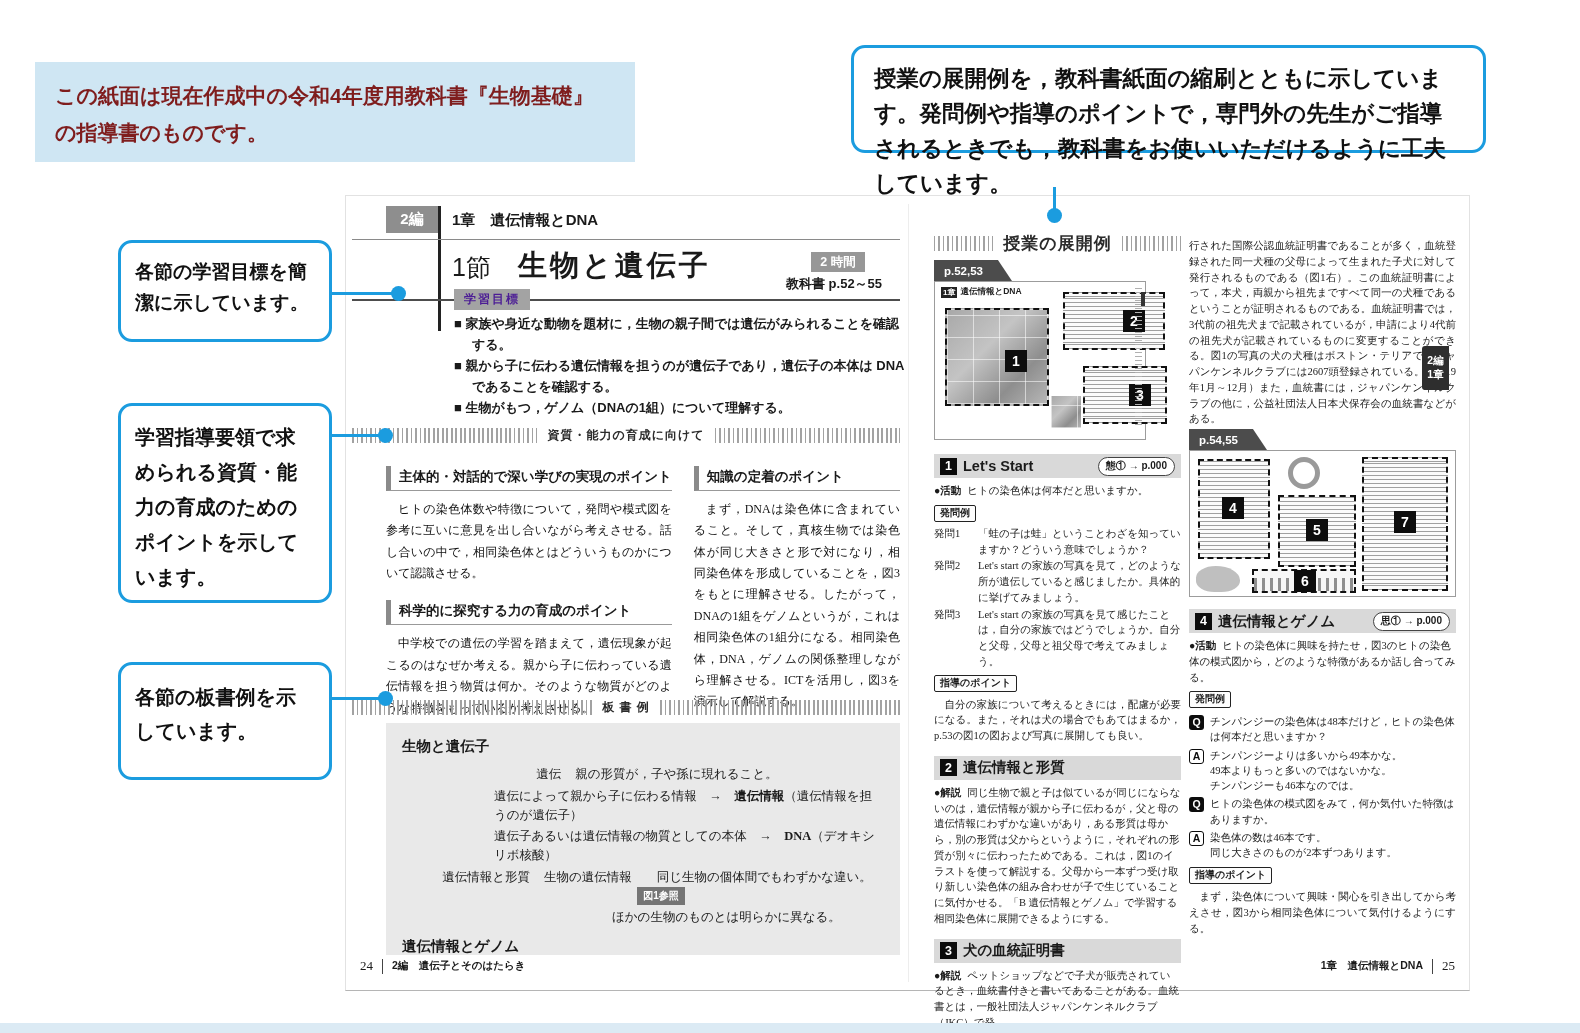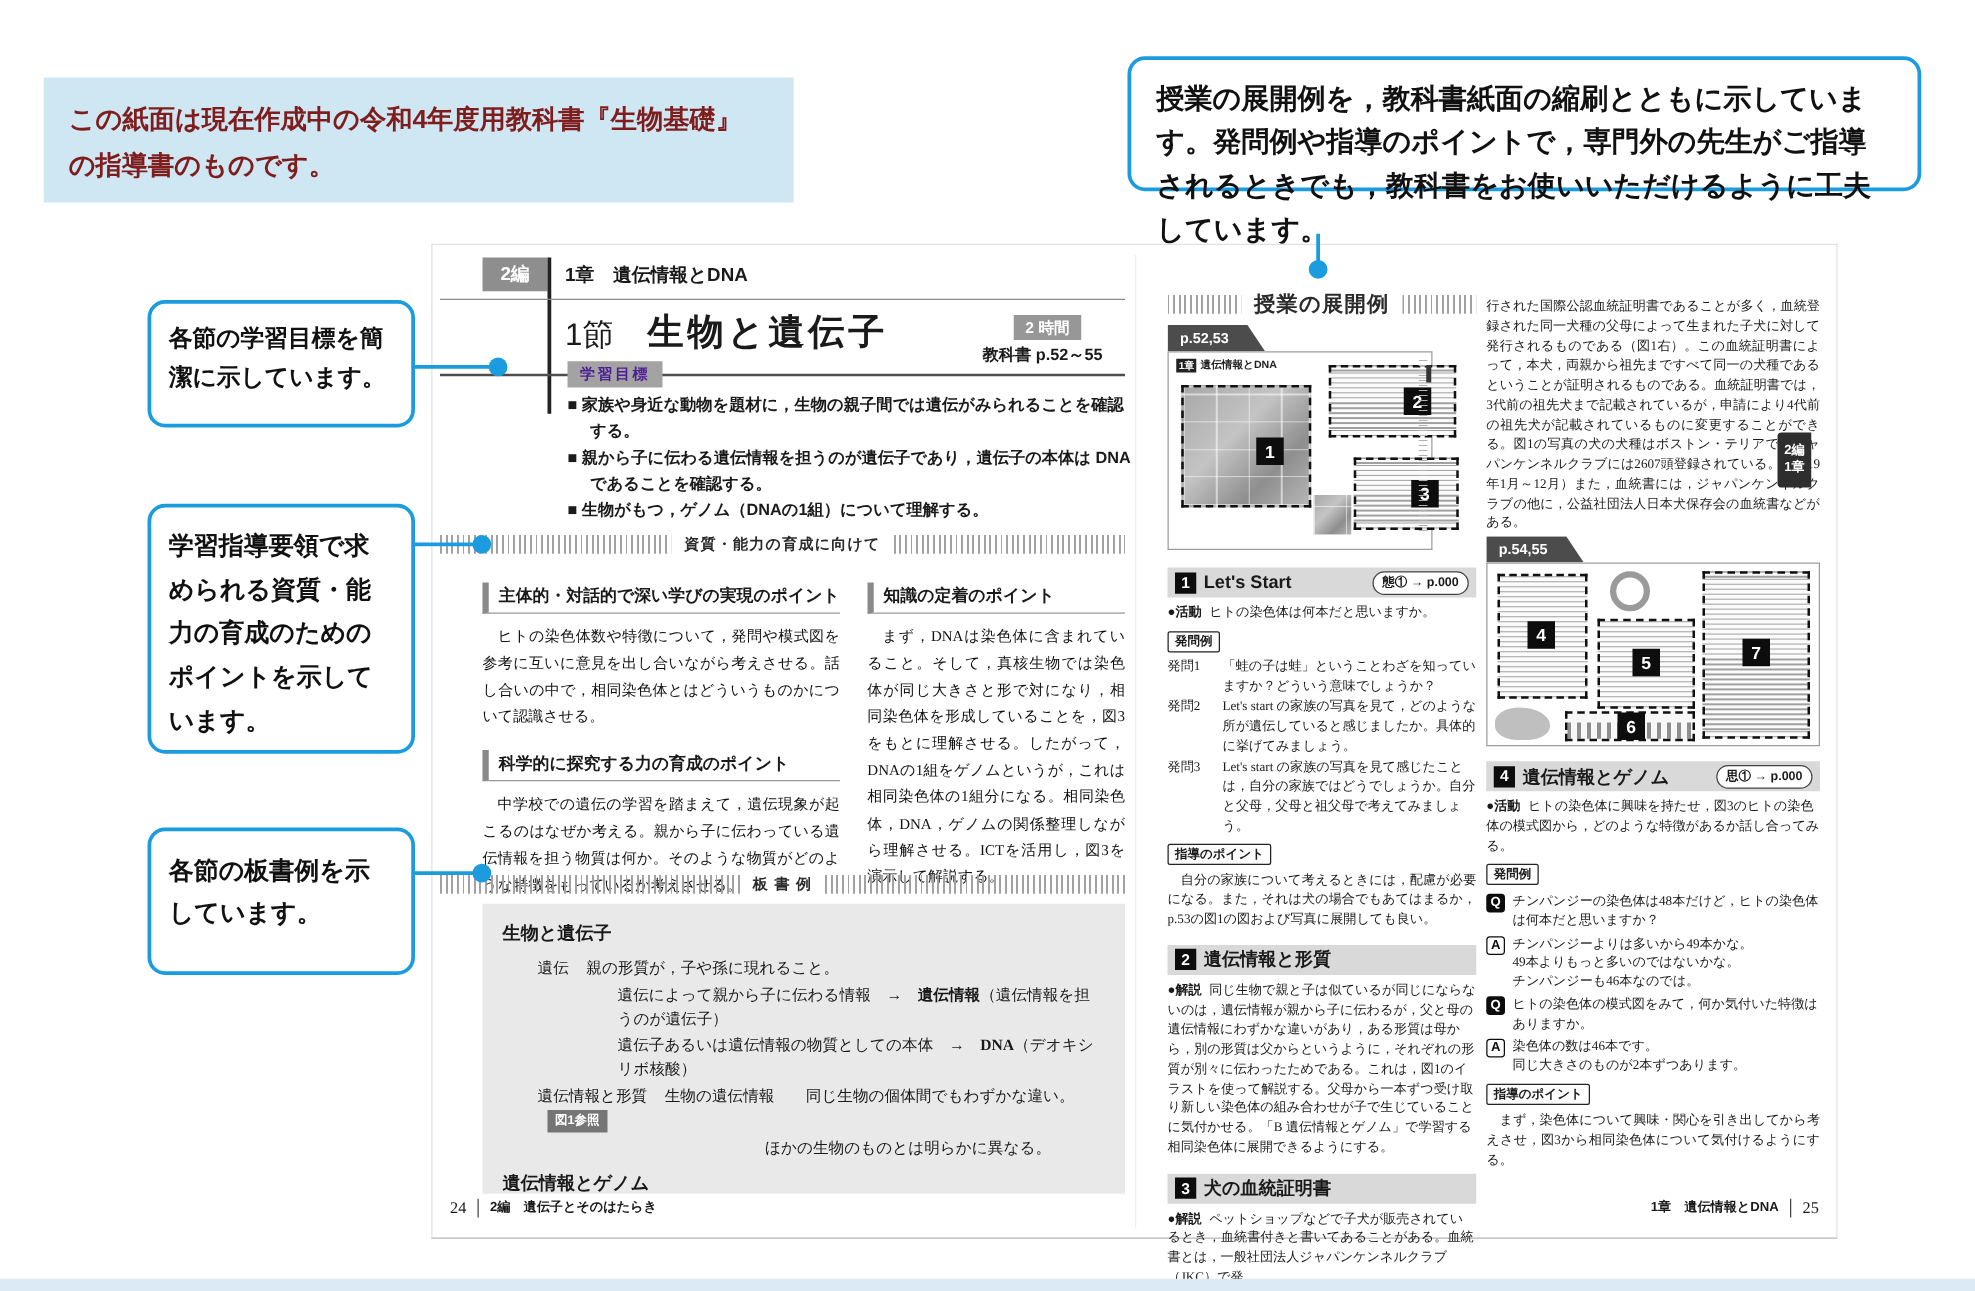--- a/index.html
+++ b/index.html
@@ -9,21 +9,21 @@
   *{box-sizing:border-box;margin:0;padding:0;}
   body{background:#fff;font-family:"Liberation Sans",sans-serif;color:var(--ink);}
   .canvas{position:relative;width:1580px;height:1033px;background:#ffffff;overflow:hidden;}
 
   
   .note-box{position:absolute;left:35px;top:62px;width:600px;height:100px;
     background:#cfe6f3;color:#7f1d1d;font-size:21px;line-height:1.75;font-weight:bold;
     padding:16px 20px;}
   .callout{position:absolute;background:#fff;border:3.5px solid var(--blue);border-radius:14px;
     color:#111;font-weight:bold;}
-  .co-top{left:902px;top:45px;width:635px;height:108px;font-size:22.5px;line-height:1.55;padding:14px 20px;}
+  .co-top{left:851px;top:45px;width:635px;height:108px;font-size:22.5px;line-height:1.55;padding:14px 20px;}
   .co-1{left:118px;top:240px;width:214px;height:102px;font-size:19px;line-height:1.65;padding:13px 14px;}
   .co-2{left:118px;top:403px;width:214px;height:200px;font-size:20px;line-height:1.75;padding:14px;}
   .co-3{left:118px;top:662px;width:214px;height:118px;font-size:20px;line-height:1.7;padding:15px 14px;}
   .conn{position:absolute;background:var(--blue);z-index:6;}
   .conn-dot{position:absolute;width:15px;height:15px;border-radius:50%;background:var(--blue);z-index:6;}
 
   
   .spread{position:absolute;left:345px;top:195px;width:1125px;height:796px;background:#fff;
     border:1px solid #e2e2e2;border-bottom:1px solid #b5b5b5;}
   .abs{position:absolute;}
@@ -60,21 +60,21 @@
   .cb-title{border-left:5px solid #8a8a8a;border-bottom:1px solid #999;
     padding:2px 0 4px 8px;font-size:13.5px;font-weight:bold;margin-bottom:8px;white-space:nowrap;}
   .cb-body{font-family:"Liberation Serif",serif;font-size:12px;line-height:1.78;
     text-align:justify;text-indent:1em;color:#111;}
   .mt16{margin-top:16px;}
 
   
   .board{left:40px;top:527px;width:514px;height:232px;background:#e9e9e9;padding:12px 16px;overflow:hidden;}
   .bd-title{font-size:14.5px;font-weight:bold;margin:2px 0 9px;}
   .bd-line{font-family:"Liberation Serif",serif;font-size:12.5px;line-height:1.5;margin:3px 0;}
-  .p28{padding-left:28px;} .p92{padding-left:92px;} .p210{padding-left:210px;}
+  .p28{padding-left:28px;text-align:center;} .p92{padding-left:92px;} .p210{padding-left:210px;}
   .bd-lab{margin-right:14px;}
   .bd-bold{font-weight:bold;}
   .bd-badge{display:inline-block;background:#757575;color:#fff;font-family:"Liberation Sans",sans-serif;
     font-size:10px;font-weight:bold;padding:1px 6px 2px;margin-left:8px;vertical-align:1px;}
 
   
   .footer{position:absolute;top:762px;display:flex;align-items:center;gap:9px;}
   .f-page{font-family:"Liberation Serif",serif;font-size:13px;}
   .f-div{width:1px;height:15px;background:#444;}
   .f-label{font-size:10.5px;font-weight:bold;}

